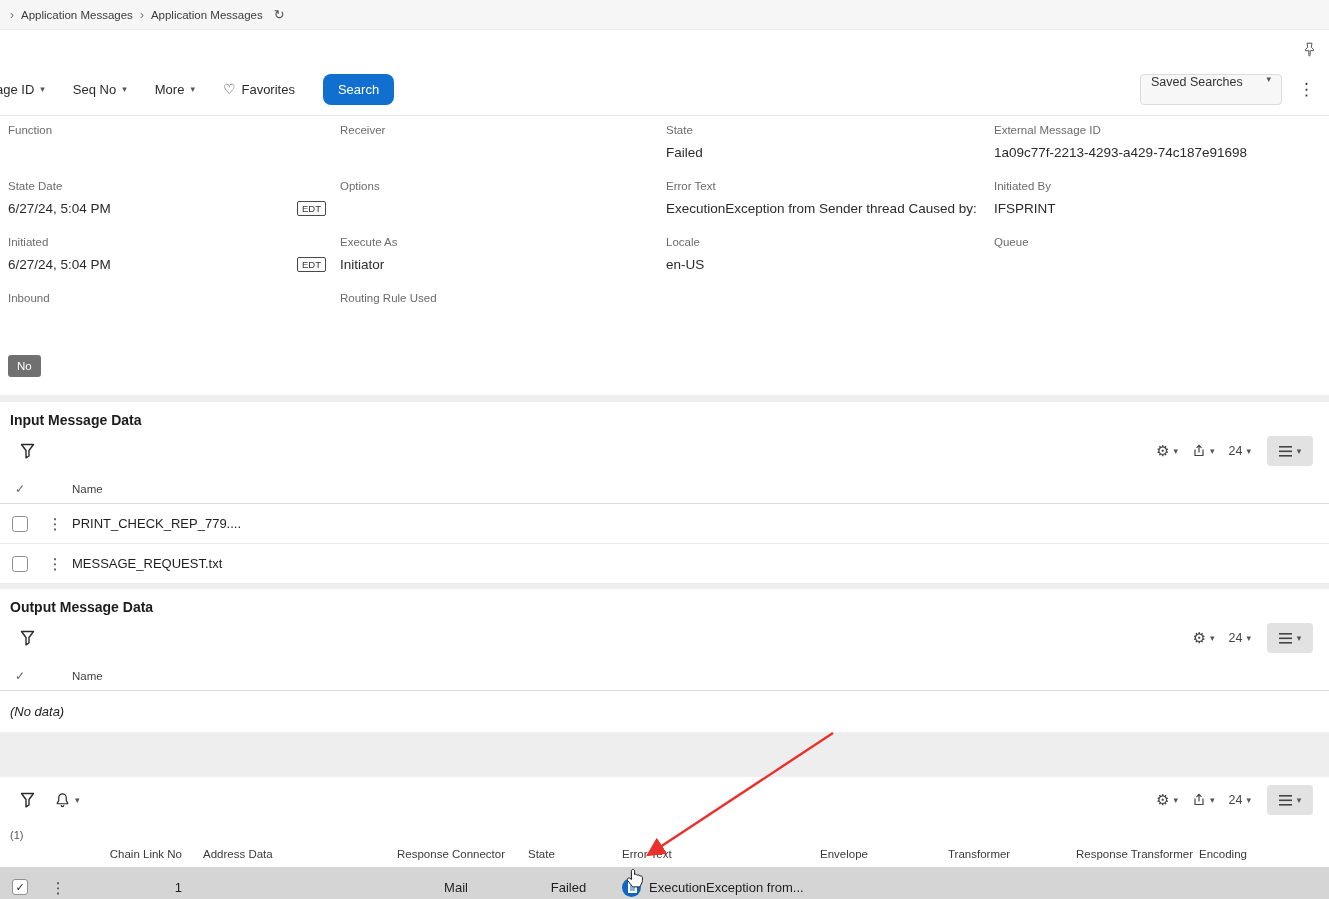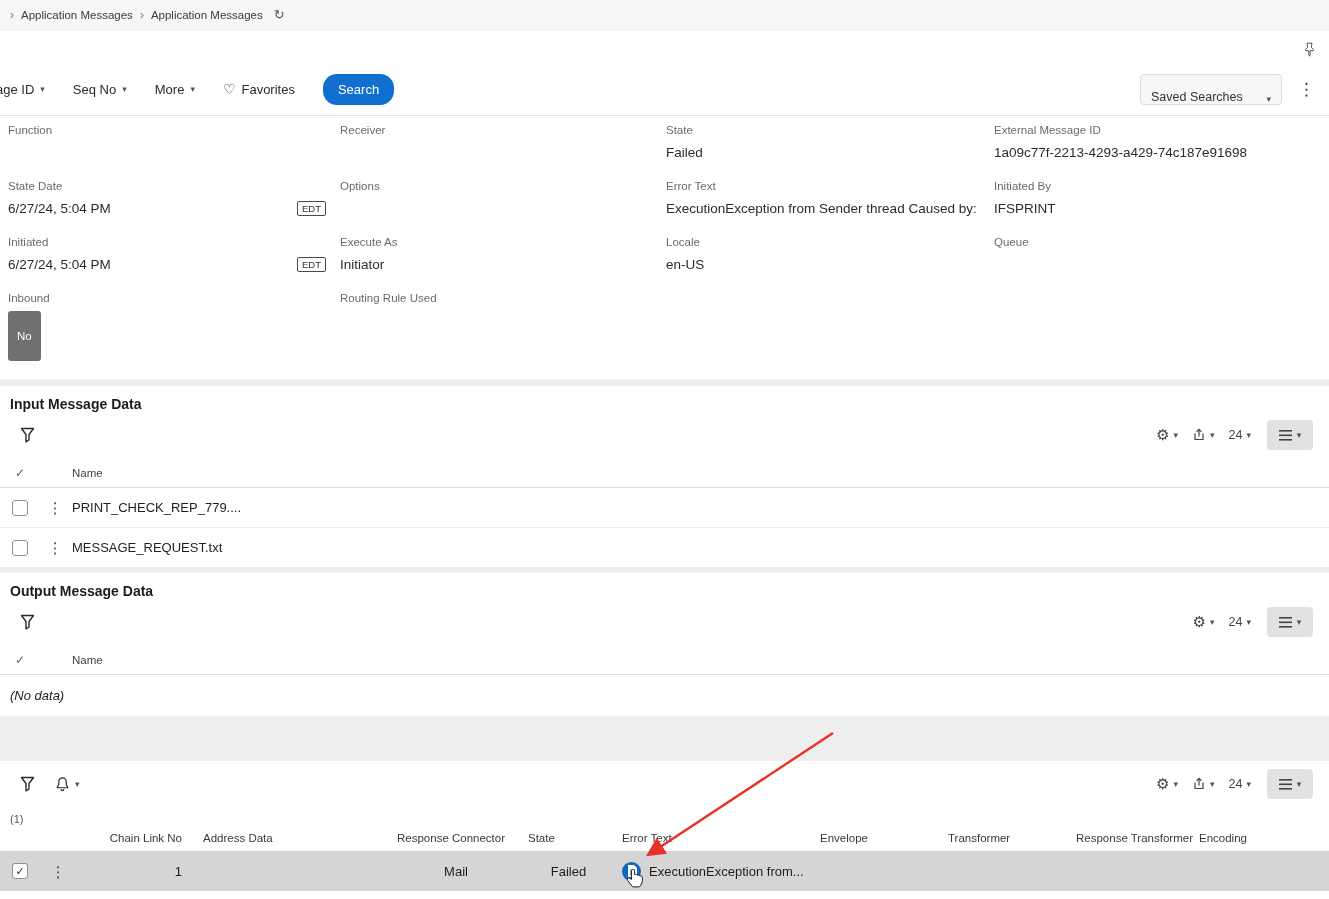--- a/index.html
+++ b/index.html
@@ -21,38 +21,38 @@
   
   .toolbar-area { position:relative; height:86px; border-bottom:1px solid #e3e3e3; background:#fff; }
   .pin-btn { position:absolute; top:12px; right:14px; cursor:pointer; line-height:0; }
   .search-row { position:absolute; left:0; right:14px; top:42px; height:34px; display:flex; align-items:center; }
   .filter-btn { display:flex; align-items:center; gap:6px; font-size:13px; color:#2b2b2b; margin-right:28px; cursor:pointer; white-space:nowrap; }
   .filter-btn:first-child { margin-left:-4px; }
   .chev { font-size:9px; color:#555; line-height:1; }
   .fav-btn { display:flex; align-items:center; gap:6px; font-size:13px; color:#2b2b2b; margin-right:28px; cursor:pointer; }
   .heart { font-size:14px; color:#444; }
   .search-btn {
-    background:var(--primary-blue,#1170cf); color:#fff; border:none; border-radius:14px;
+    background:var(--primary-blue,#1170cf); color:#fff; border:none; border-radius:8px;
     font-size:13px; padding:8px 15px; cursor:pointer; font-family:inherit;
   }
   .saved-searches {
     margin-left:auto; width:142px; height:31px; background:#f7f7f7;
-    border:1px solid #dcdcdc; border-radius:4px; display:flex; align-items:flex-end;
+    border:1px solid #dcdcdc; border-radius:4px; display:flex; align-items:flex-start;
     justify-content:space-between; padding:0 10px; font-size:12.5px; color:#333; cursor:pointer;
   }
   .kebab { color:#3c3c3c; font-size:16px; line-height:1; cursor:pointer; }
   .topkebab { margin-left:16px; font-size:17px; }
   
   .details-card { background:#fff; padding:8px 8px 18px 8px; }
   .details-grid { display:grid; grid-template-columns:332px 326px 328px 1fr; row-gap:18px; }
   .flabel { font-size:11.5px; color:#6b6b6b; margin-bottom:7px; }
   .fvrow { display:flex; align-items:center; justify-content:space-between; padding-right:14px; min-height:19px; }
   .fvalue { font-size:13.5px; color:#2b2b2b; white-space:nowrap; overflow:hidden; }
   .badge-edt { font-size:9.5px; border:1px solid #4a4a4a; border-radius:2px; padding:1px 4px; color:#333; background:#fdfdfd; flex:none; margin-left:12px; }
-  .chip-no { background:var(--badge-gray,#707070); color:#fff; font-size:11.5px; padding:19px 9px; border-radius:3px; display:inline-block; }
+  .chip-no { background:var(--badge-gray,#707070); color:#fff; font-size:11.5px; padding:5px 9px; border-radius:3px; display:inline-block;margin-top:44px; }
   
   .gap { height:7px; background:#eeeeee; }
   .gap-big { height:44px; background:#eeeeee; }
   
   .section-card { background:#fff; }
   .section-title { font-size:14px; font-weight:700; color:#1c1c1c; padding:10px 10px 0 10px; }
   .table-toolbar { display:flex; align-items:center; height:46px; padding:0 16px 0 20px; }
   .icon-btn { line-height:0; cursor:pointer; display:flex; align-items:center; gap:5px; }
   .bell-group { margin-left:20px; }
   .controls { margin-left:auto; display:flex; align-items:center; gap:14px; }

